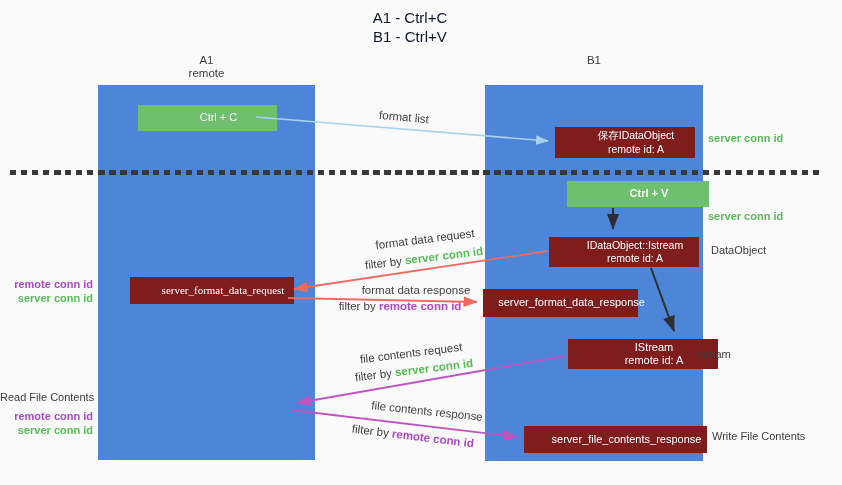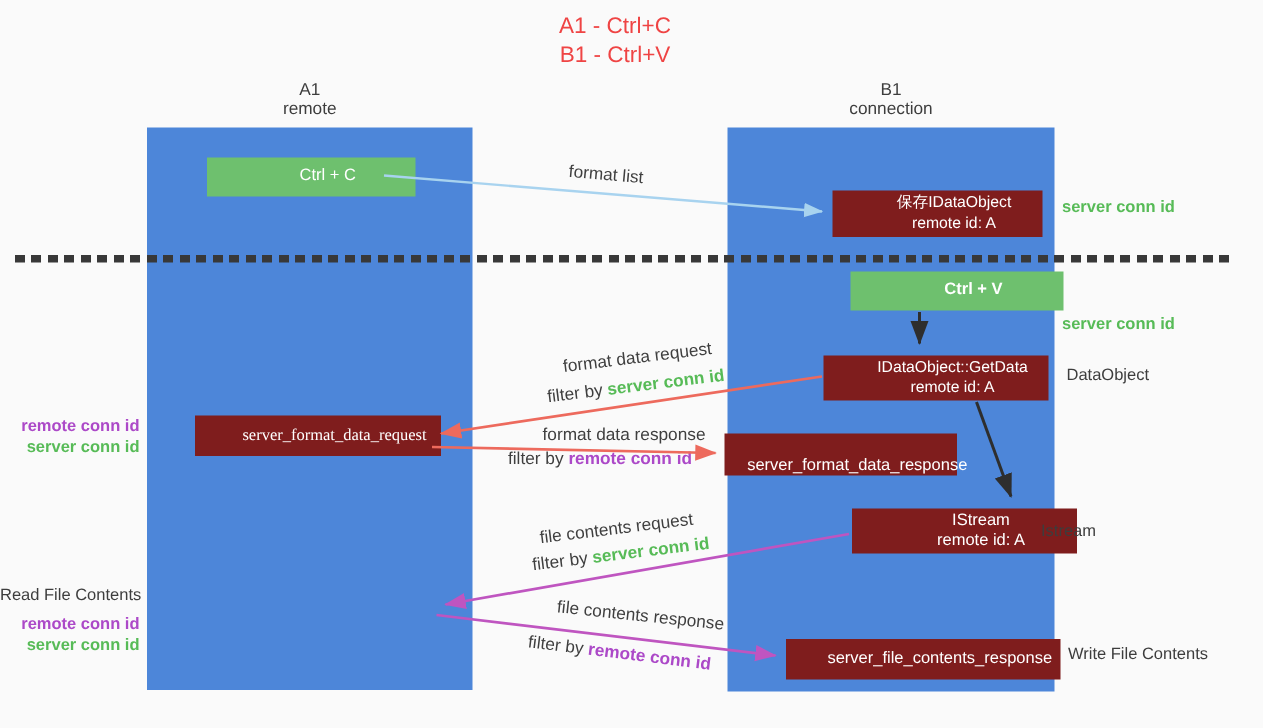--- a/index.html
+++ b/index.html
@@ -1,20 +1,20 @@
 <!DOCTYPE html>
 <html><head>
 <meta charset="utf-8">
 <style>
   html,body{margin:0;padding:0;}
   body{background:#fafafa;font-family:"Liberation Sans","DejaVu Sans",sans-serif;}
   .canvas{position:relative;width:842px;height:485px;background:#fafafa;overflow:hidden;}
 
   .title{position:absolute;left:300px;top:8px;width:220px;text-align:center;
-         color:#ef4444;font-size:15px;line-height:19px;}
+         color:#0f172a;font-size:15px;line-height:19px;}
 
   .lane-header{position:absolute;text-align:center;color:#3d3d3d;font-size:11.5px;line-height:13px;}
   .lane-header.a{left:98px;top:54px;width:217px;}
   .lane-header.b{left:485px;top:54px;width:218px;}
 
   .lane{position:absolute;background:#4d86d9;}
   .lane.a{left:98px;top:85px;width:217px;height:375px;}
   .lane.b{left:485px;top:85px;width:218px;height:376px;}
 
   .divider{position:absolute;left:10px;top:170px;width:813px;height:5px;
@@ -44,21 +44,20 @@
     <div>A1 - Ctrl+C</div>
     <div>B1 - Ctrl+V</div>
   </div>
 
   <div class="lane-header a">
     <div>A1</div>
     <div>remote</div>
   </div>
   <div class="lane-header b">
     <div>B1</div>
-    <div>connection</div>
   </div>
 
   <div class="lane a"></div>
   <div class="lane b"></div>
 
   <div class="divider"></div>
 
   <div class="box green" style="left:138px;top:105px;width:117px;height:26px;">
     <span>Ctrl + C</span>
   </div>
@@ -67,24 +66,24 @@
   </div>
 
   <div class="box orange" style="left:555px;top:127px;width:118px;height:31px;font-size:10.5px;">
     <span>保存IDataObject</span>
     <span>remote id: A</span>
   </div>
   <div class="box green" style="left:567px;top:181px;width:120px;height:26px;font-weight:bold;">
     <span>Ctrl + V</span>
   </div>
   <div class="box orange" style="left:549px;top:237px;width:128px;height:30px;font-size:10.5px;">
-    <span>IDataObject::GetData</span>
+    <span>IDataObject::Istream</span>
     <span>remote id: A</span>
   </div>
-  <div class="box orange" style="left:483px;top:289px;width:133px;height:28px;justify-content:flex-end;">
+  <div class="box orange" style="left:483px;top:289px;width:133px;height:28px;">
     <span>server_format_data_response</span>
   </div>
   <div class="box orange" style="left:568px;top:339px;width:128px;height:30px;">
     <span>IStream</span>
     <span>remote id: A</span>
   </div>
   <div class="box orange" style="left:524px;top:426px;width:161px;height:27px;">
     <span>server_file_contents_response</span>
   </div>
 

